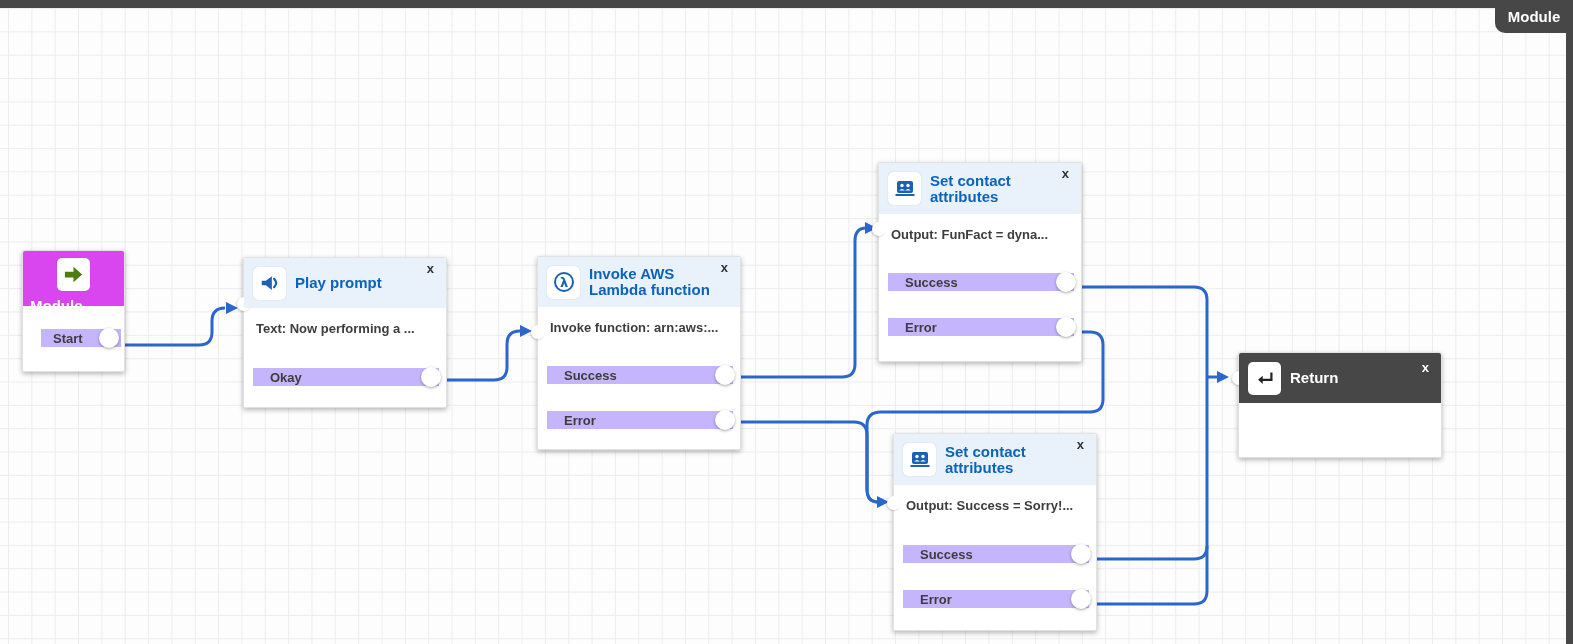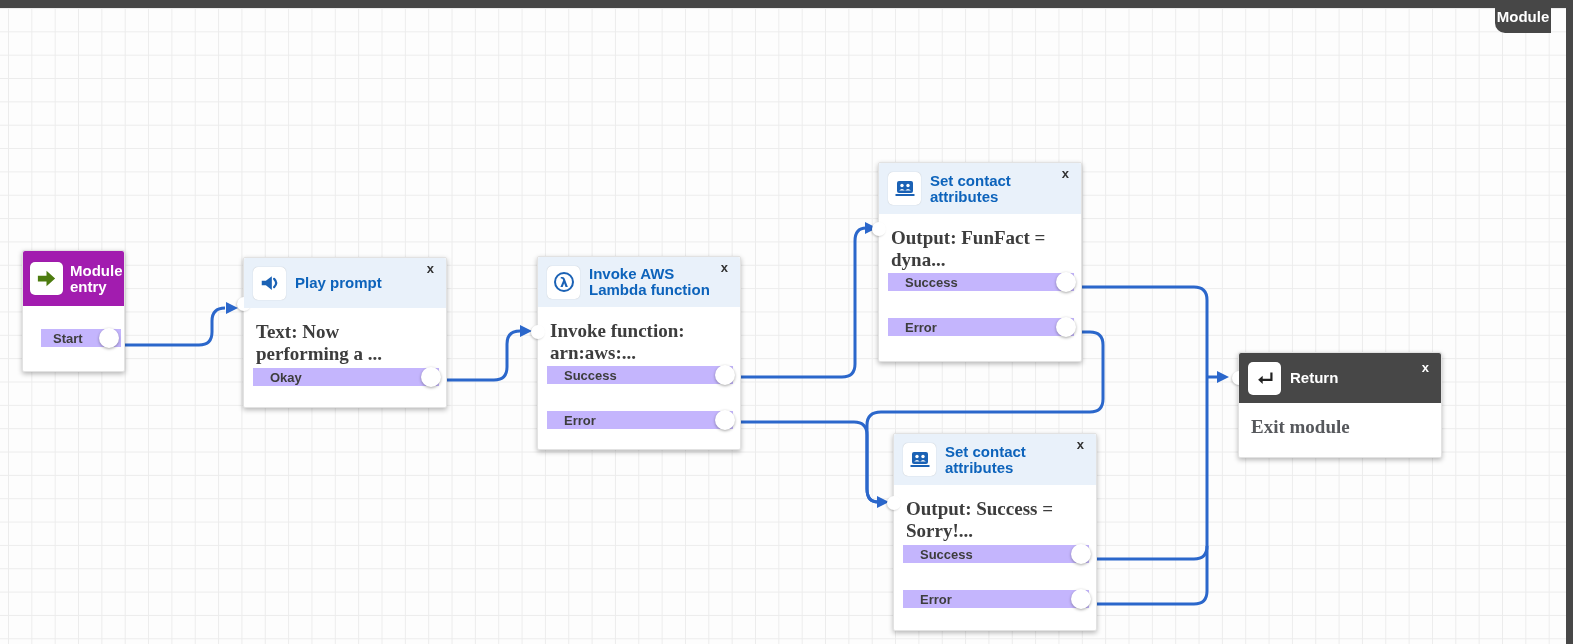--- a/index.html
+++ b/index.html
@@ -9,47 +9,47 @@
     font-family:"Liberation Sans",sans-serif;
     background-color:#fdfdfd;
     background-image:linear-gradient(#ececec 1px,transparent 1px),
                      linear-gradient(90deg,#ececec 1px,transparent 1px);
     background-size:23.35px 23.35px;
     background-position:8px 8px;
   }
   .topbar{position:absolute;top:0;left:0;width:100%;height:8px;background:#474747;z-index:6;}
   .rightbar{position:absolute;top:0;right:0;width:7px;height:100%;background:#474747;z-index:6;}
   .module-tab{
-    position:absolute;top:0;left:1495px;width:56px;height:33px;background:#474747;
+    position:absolute;top:0;left:1495px;width:78px;height:33px;background:#474747;
     border-bottom-left-radius:10px;color:#fff;font-size:15px;font-weight:bold;
     display:flex;align-items:center;justify-content:center;z-index:7;
   }
   .wires{position:absolute;top:0;left:0;z-index:1;}
   .node{
     position:absolute;background:#fff;border:1px solid #e2e2e2;border-radius:2px;
     box-shadow:0 2px 5px rgba(0,0,0,.28);z-index:2;
   }
   .node-header{
     position:relative;display:flex;align-items:center;gap:9px;
     padding:8px 9px;background:#e9f1fa;border-radius:2px 2px 0 0;
   }
-  .node-header.green{background:#a21caf;}
+  .node-header.green{background:#d946ef;flex-direction:column;}
   .node-header.dark{background:#474747;}
   .node-title{font-size:15px;line-height:16px;font-weight:bold;color:#0d63bb;}
   .node-header.green .node-title,.node-header.dark .node-title{color:#fff;}
   .icon-box{
     width:33px;height:33px;background:#fff;border-radius:5px;flex:none;
     display:flex;align-items:center;justify-content:center;box-shadow:0 0 1px rgba(0,0,0,.25);
   }
   .close-x{
     position:absolute;top:4px;right:12px;font-size:13px;font-weight:bold;color:#333;
     cursor:pointer;line-height:13px;
   }
   .node-header.dark .close-x{color:#fff;top:8px;}
-  .node-body-text{padding:13px 12px 0;font-size:19px;font-weight:bold;color:#3d3d3d;font-family:Liberation Serif, serif;}
+  .node-body-text{padding:13px 12px 0;font-size:13px;font-weight:bold;color:#3d3d3d;}
   .node-body-text.gray{color:#56585c;}
   .row{
     position:absolute;left:9px;right:7px;height:18px;background:#c4b5fd;
     display:flex;align-items:center;padding-left:17px;
     font-size:13px;font-weight:bold;color:#3d3d3d;
   }
   .port{
     position:absolute;right:-2px;top:50%;transform:translateY(-50%);
     width:20px;height:20px;border-radius:50%;background:#fff;
     box-shadow:0 1px 3px rgba(0,0,0,.35);
@@ -201,21 +201,20 @@
     <div class="node-header dark" style="height:50px;">
       <span class="icon-box">
         <svg width="22" height="22" viewBox="0 0 24 24">
           <path d="M19 6 v8 H8" stroke="#222" stroke-width="2.4" fill="none"></path>
           <path d="M9.5 9.5 L4.5 14 l5 4.5 z" fill="#222"></path>
         </svg>
       </span>
       <span class="node-title">Return</span>
       <span class="close-x">x</span>
     </div>
-    <div class="node-body-text gray">Exit module</div>
   </div>
 
   <div class="topbar"></div>
   <div class="rightbar"></div>
   <div class="module-tab">
     <span>Module</span>
   </div>
 
 </div>
 

